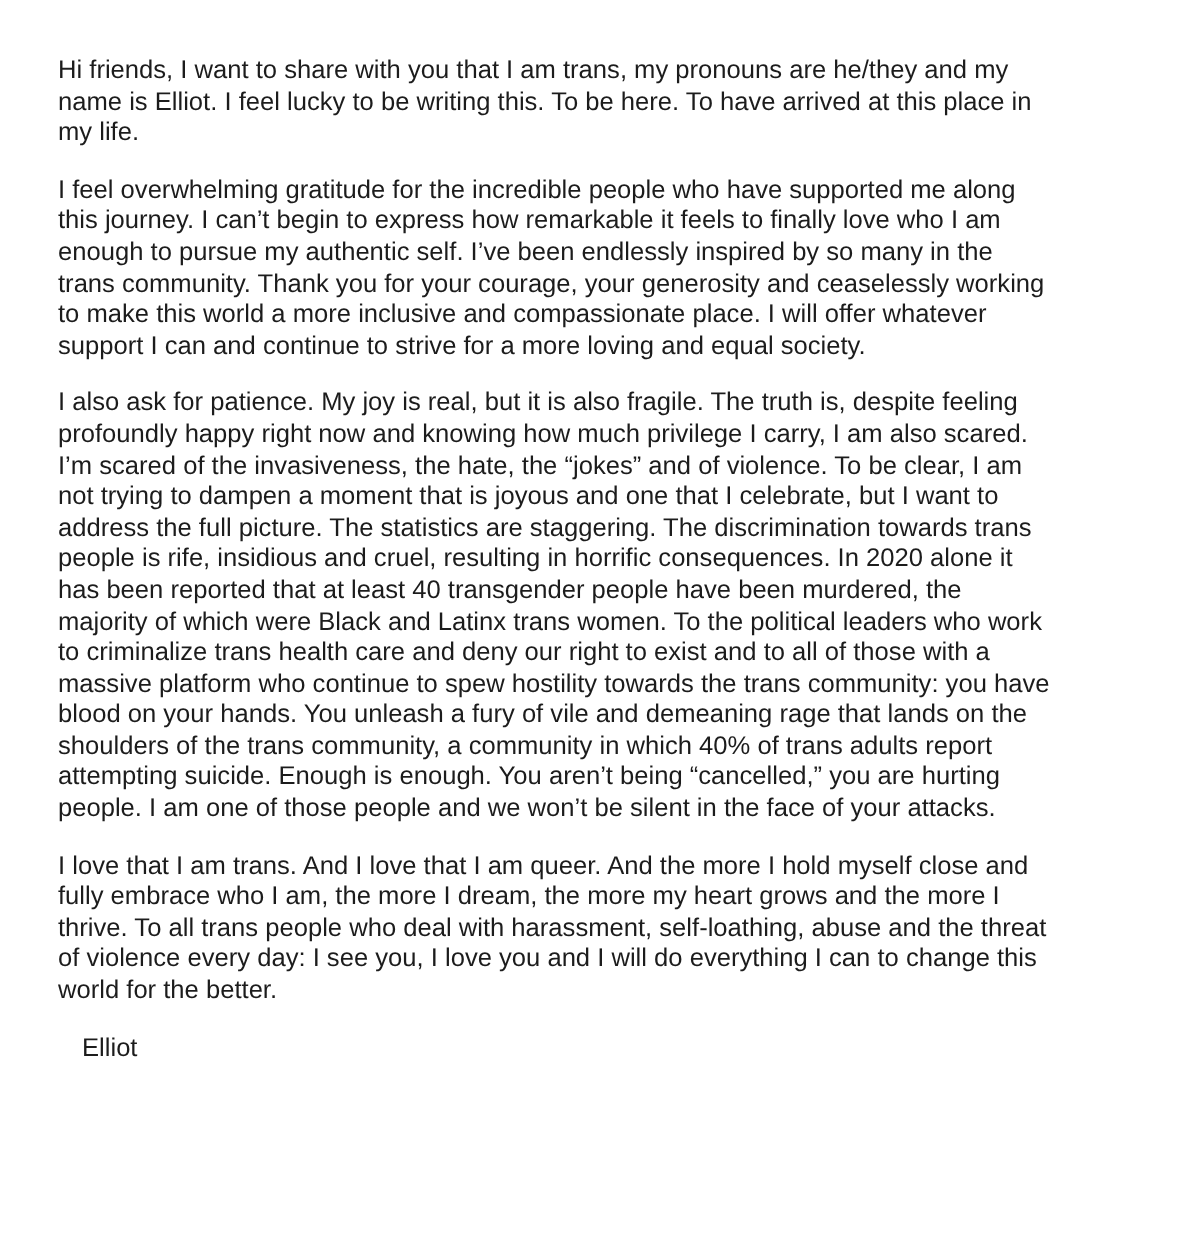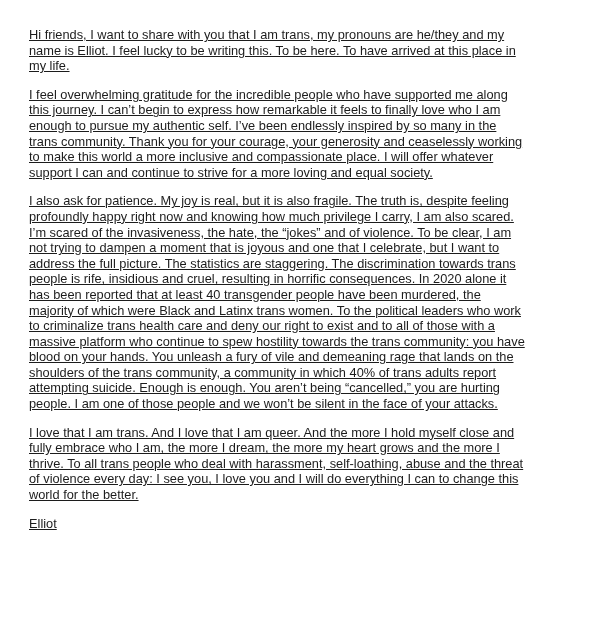--- a/index.html
+++ b/index.html
@@ -14,28 +14,28 @@
     font-family: "Liberation Sans", sans-serif;
   }
   .letter {
     box-sizing: border-box;
     width: 600px;
     padding: 27px 8px 0 29px;
     color: #1c1c1c;
     font-size: 12.8px;
     line-height: 15.6px;
     font-weight: 400;
-    text-decoration: underline;
   }
   .para {
     margin: 0 0 13px 0;
     white-space: pre-line;
   }
   .para:last-child {
     margin-bottom: 0;
+    margin-left: 12px;
   }
 </style>
 </head>
 <body>
 
 <div class="letter">
   <p class="para">Hi friends, I want to share with you that I am trans, my pronouns are he/they and my
 name is Elliot. I feel lucky to be writing this. To be here. To have arrived at this place in
 my life.</p>
   <p class="para">I feel overwhelming gratitude for the incredible people who have supported me along

